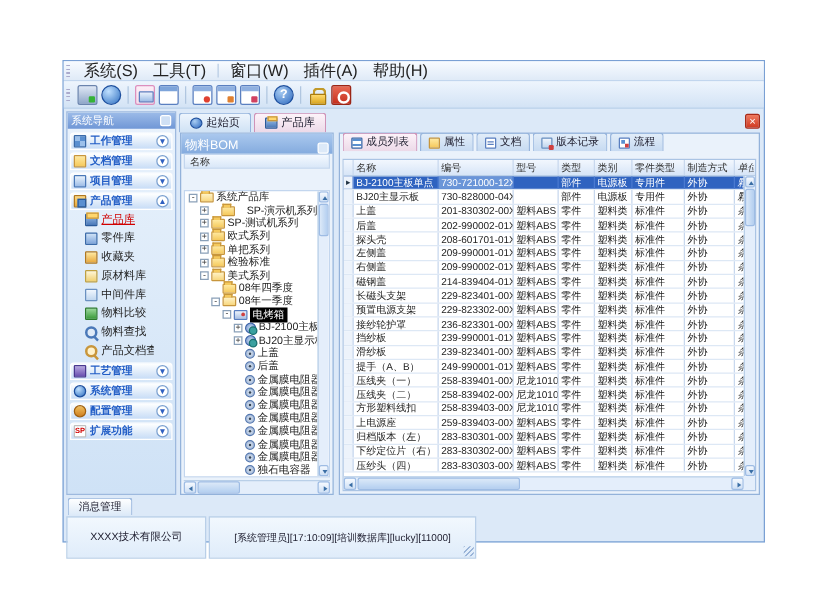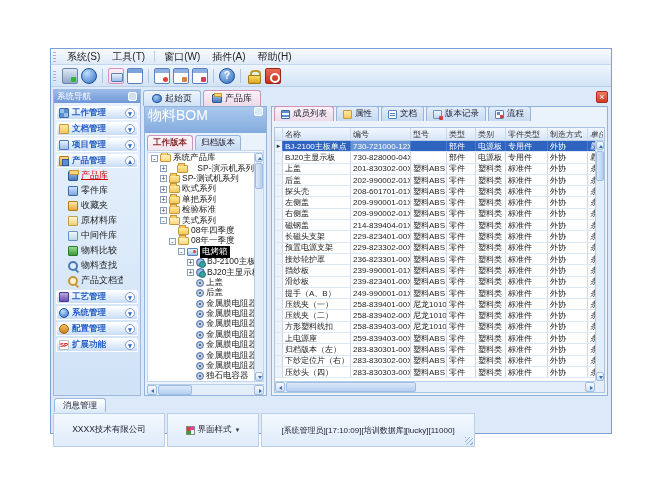--- a/index.html
+++ b/index.html
@@ -4,21 +4,21 @@
 <style>
   html,body{margin:0;padding:0;background:#fff;}
   *{box-sizing:border-box;font-family:"Liberation Sans",sans-serif;}
   #stage{position:relative;width:660px;height:477px;background:#fff;overflow:hidden;}
   #win{position:absolute;left:50px;top:48px;width:562px;height:386px;background:#dce9f8;border:1px solid #7aa0d4;}
 
   
   .menubar{position:absolute;left:0;top:0;right:0;height:16px;display:flex;align-items:center;gap:2px;
     background:linear-gradient(#f8fbff,#dfeaf7);border-bottom:1px solid #c2d6ee;padding-left:2px;}
   .grip{width:3px;height:10px;background:repeating-linear-gradient(#aac 0 1px,transparent 1px 3px);margin-right:3px;flex:none;}
-  .mitem{font-size:10px;color:#222;padding:1px 6px;white-space:nowrap;cursor:default;}
+  .mitem{font-size:13px;color:#222;padding:1px 6px;white-space:nowrap;cursor:default;}
   .mitem.t-sep{padding:0;width:1px;height:11px;background:#b8cce4;margin:0 3px;}
 
   
   .toolbar{position:absolute;left:0;top:16px;right:0;height:22px;display:flex;align-items:center;gap:3px;
     background:linear-gradient(#eef5fd,#d3e3f5);border-bottom:1px solid #b8cfe9;padding-left:2px;}
   .tbi{width:16px;height:16px;border-radius:2px;position:relative;flex:none;}
   .tbi.t-sep{width:1px;height:14px;background:#b0c6e0;border-radius:0;margin:0 2px;}
   .tbi.workspace-icon{background:linear-gradient(#dfe8f5,#8fa6c8);border:1px solid #6b84ad;}
   .tbi.workspace-icon::after{content:"";position:absolute;right:1px;bottom:1px;width:5px;height:5px;background:#35b335;border-radius:1px;}
   .tbi.globe-icon{border-radius:50%;background:radial-gradient(circle at 35% 30%,#bfe0ff,#2f6fc0);border:1px solid #1d4f9e;}
@@ -84,21 +84,21 @@
   .mtab.on{background:linear-gradient(#fdf3f9,#ecd9e8);border-color:#cf93b8;}
   .ti{width:10px;height:9px;position:relative;flex:none;border-radius:1px;}
   .ti.home-icon{border-radius:50%;background:radial-gradient(circle at 35% 30%,#a8ccf2,#2e6ac0);border:1px solid #1d4f9e;}
   .ti.product-lib-icon{background:linear-gradient(#9cc0ea,#4a78b8);border:1px solid #2a5a9a;}
   .ti.product-lib-icon::before{content:"";position:absolute;left:1px;top:-2px;width:6px;height:2px;background:#ffd76e;border:1px solid #c8963c;}
   .close-btn{position:absolute;right:3px;top:42px;width:12px;height:12px;background:linear-gradient(#ef7a60,#d03a22);
     border:1px solid #a82a18;border-radius:2px;color:#fff;font-size:9px;line-height:10px;text-align:center;cursor:default;}
 
   
   .bom{position:absolute;left:93px;top:57px;width:123px;height:290px;background:#eaf2fb;border:1px solid #93b2da;}
-  .bom-head{height:26px;background:linear-gradient(#aac8ee,#84abde);color:#fff;font-size:14px;display:flex;align-items:flex-start;padding:0 3px;}
+  .bom-head{height:16px;background:linear-gradient(#aac8ee,#84abde);color:#fff;font-size:10px;display:flex;align-items:flex-end;padding:0 3px;}
   .bom-head .panel-btn{margin-left:auto;width:9px;height:9px;background:#dcE9f8;border:1px solid #fff;border-radius:2px;}
   .bom-tabs{height:17px;display:flex;gap:2px;padding:2px 2px 0;align-items:flex-end;}
   .btab{height:15px;padding:0 5px;font-size:8.5px;display:flex;align-items:center;border:1px solid #96b4dc;border-bottom:none;
     border-radius:3px 3px 0 0;background:linear-gradient(#e2edf9,#c6daf1);color:#223;cursor:default;}
   .btab.on{background:linear-gradient(#fdf6fa,#f3e6ef);border-color:#cf93b8;color:#8a2a2a;font-weight:bold;}
   .tree-hdr{height:12px;margin:0 2px;background:linear-gradient(#f4f9ff,#d9e7f8);border:1px solid #c3d6ee;font-size:8px;
     color:#333;display:flex;align-items:center;padding:0 4px;}
   .tree-wrap{position:absolute;left:2px;right:2px;top:45px;bottom:13px;background:#fff;border:1px solid #c3d6ee;overflow:hidden;padding-left:35px;}
   .tree-scroll{position:absolute;left:0;top:0;right:9px;bottom:0;overflow:hidden;}
   .tree-row{height:10.4px;display:flex;align-items:center;gap:2px;font-size:8.5px;white-space:nowrap;color:#222;cursor:default;}
@@ -340,30 +340,20 @@
           <span>产品库</span>
         </div>
       </div>
     <div class="close-btn">×</div>
 
     <div class="bom">
       <div class="bom-head">
         <span>物料BOM</span>
         <span class="panel-btn"></span>
       </div>
-      <div class="bom-tabs">
-
-          <div class="btab on">
-            <span>工作版本</span>
-          </div>
-
-          <div class="btab">
-            <span>归档版本</span>
-          </div>
-        </div>
       <div class="tree-hdr">
         <span>名称</span>
       </div>
       <div class="tree-wrap">
         <div class="tree-scroll">
 
             <div class="tree-row" style="padding-left: 3px;">
               <span class="toggle">-</span>
               <span class="ticon folder-open-icon"></span>
               <span class="tlabel">系统产品库</span>
@@ -832,25 +822,20 @@
       </div>
     </div>
 
     <div class="msg-tab">
       <span>消息管理</span>
     </div>
     <div class="statusbar">
       <div class="scell company">
         <span>XXXX技术有限公司</span>
       </div>
-      <div class="scell stylebox">
-        <span class="style-icon"></span>
-        <span>界面样式</span>
-        <span class="dd-arrow">▼</span>
-      </div>
       <div class="scell session">
         <span>[系统管理员][17:10:09][培训数据库][lucky][11000]</span>
         <span class="gripper"></span>
       </div>
     </div>
 
   </div>
 </div>
 
 </body></html>

